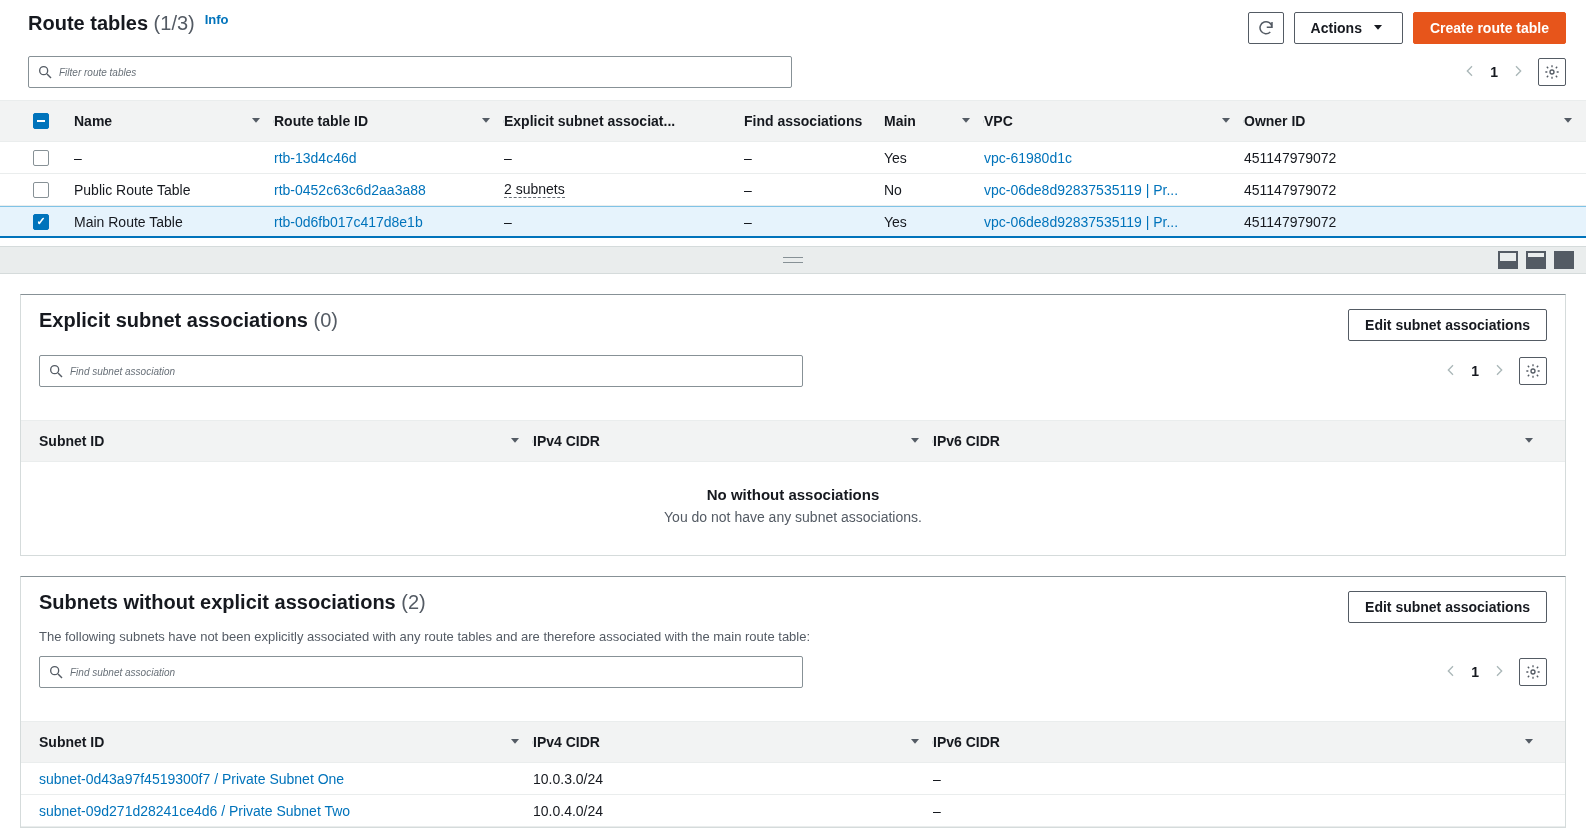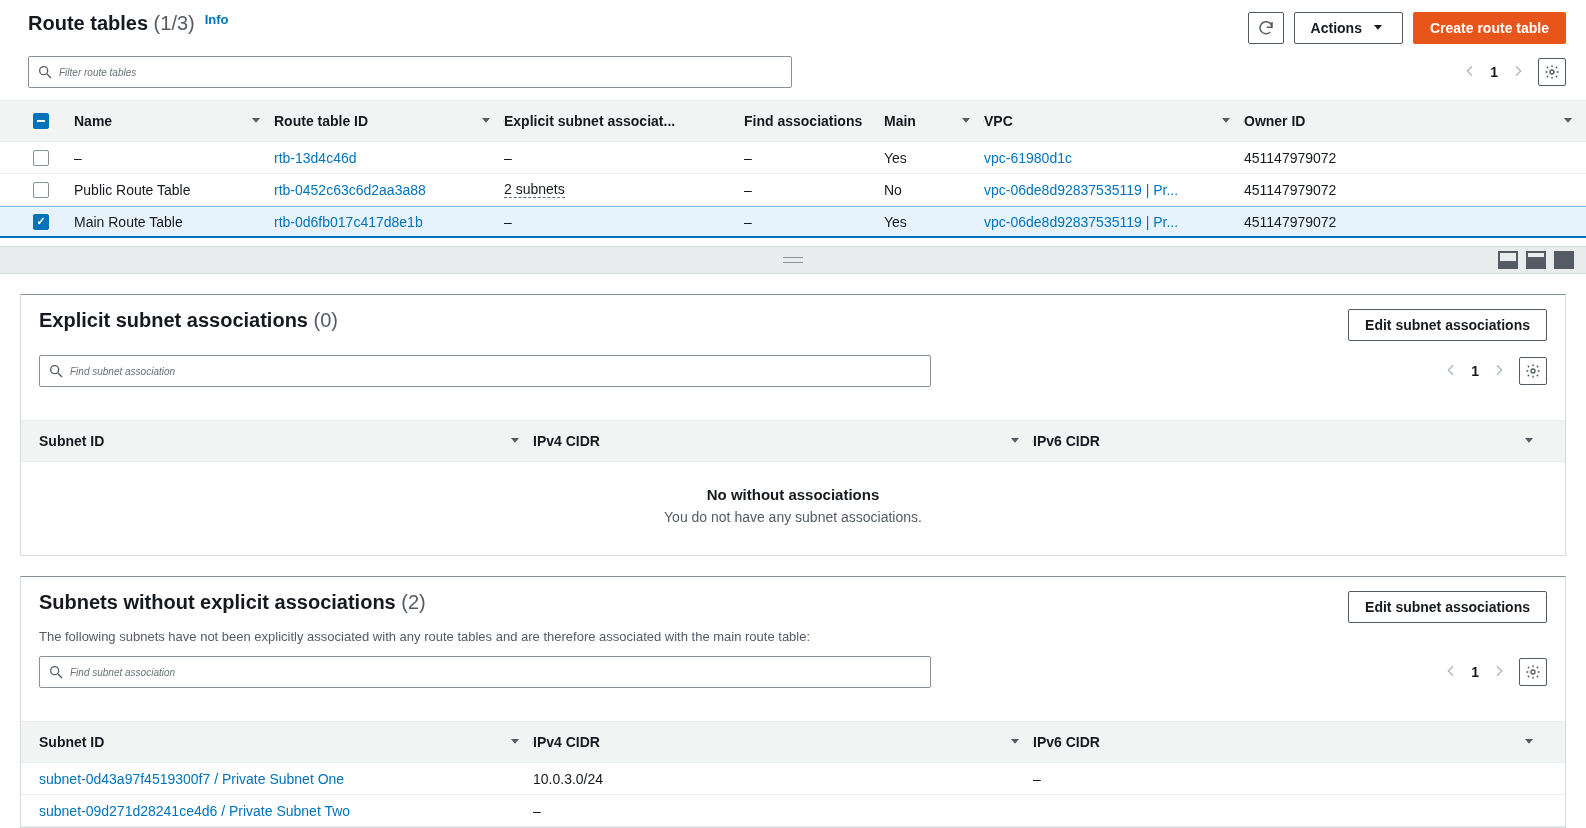--- a/index.html
+++ b/index.html
@@ -66,25 +66,25 @@
   .view-btn.full { background: #545b64; }
 
   
   .panel { margin: 20px 20px 0 20px; border: 1px solid #d5dbdb; border-top: 1px solid #879196; background: #fff; }
   .panel-hdr { display: flex; align-items: flex-start; padding: 14px 18px 8px 18px; }
   .panel-title { font-size: 20px; font-weight: 700; }
   .panel-count { font-weight: 400; color: #545b64; }
   .panel-actions { margin-left: auto; }
   .panel-desc { font-size: 13px; color: #545b64; padding: 0 18px 6px 18px; margin-top: -2px; }
   .panel-filter { display: flex; align-items: center; padding: 6px 18px 12px 18px; }
-  .panel-filter .search-box { width: 892px; }
+  .panel-filter .search-box { width: 764px; }
 
   .sub-thead { display: flex; background: #f2f3f3; border-top: 1px solid #eaeded; border-bottom: 1px solid #eaeded; height: 42px; align-items: center; padding: 0 18px; margin-top: 21px; }
   .sc-subnet { width: 494px; }
-  .sc-v4 { width: 500px; gap: 20px; }
+  .sc-v4 { width: 400px; gap: 20px; }
   .sc-v6 { flex: 1; }
   .empty { padding: 24px 0 30px 0; text-align: center; color: #16191f; }
   .empty .t { font-weight: 700; font-size: 15px; margin-bottom: 6px; }
   .empty .d { color: #545b64; }
 
   .sub-row { display: flex; align-items: center; height: 32px; padding: 0 18px; border-bottom: 1px solid #eaeded; }
 
   svg.icon { width: 16px; height: 16px; stroke: #545b64; stroke-width: 2; fill: none; }
   svg.icon.lg { width: 18px; height: 18px; }
 </style>
@@ -352,18 +352,19 @@
         </div>
     </div>
     <div id="implicit-body">
         <div class="sub-row">
     <div class="cell sc-subnet"><a href="#">subnet-0d43a97f4519300f7 / Private Subnet One</a></div>
     <div class="cell sc-v4"><span>10.0.3.0/24</span></div>
     <div class="cell sc-v6"><span>–</span></div>
         </div>
         <div class="sub-row">
     <div class="cell sc-subnet"><a href="#">subnet-09d271d28241ce4d6 / Private Subnet Two</a></div>
+    <div class="cell sc-v4"><span>10.0.4.0/24</span></div>
     <div class="cell sc-v6"><span>–</span></div>
         </div>
       </div>
   </div>
 
 </div>
 
 </body></html>

